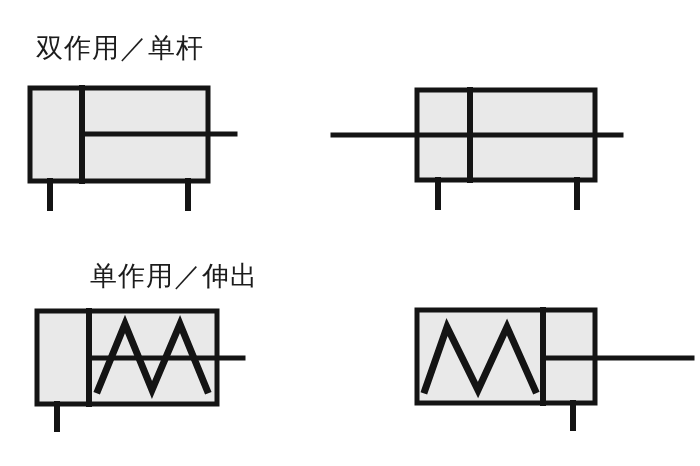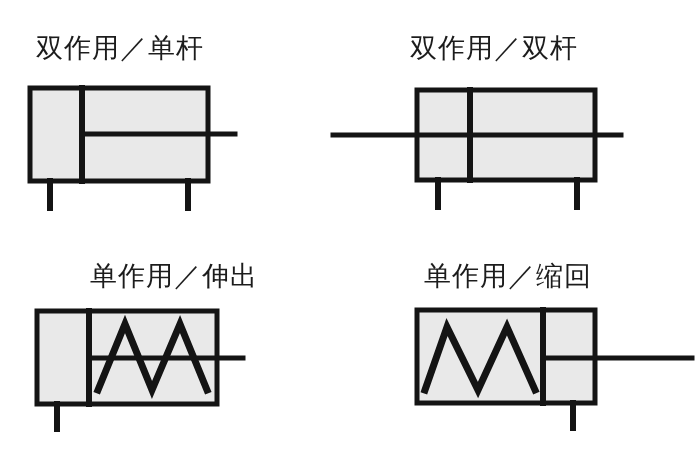--- a/index.html
+++ b/index.html
@@ -44,39 +44,37 @@
 
   <div id="lbl-1" class="diagram-label">双作用／单杆</div>
   <svg id="sym-1" class="sym" width="260" height="140" viewBox="0 0 260 140">
     <rect x="30" y="13" width="178" height="93" fill="#e9e9e9" stroke="#141414"></rect>
     <line class="piston" x1="82" y1="13" x2="82" y2="106" stroke="#141414"></line>
     <line class="rod" x1="82" y1="59" x2="235" y2="59" stroke="#141414"></line>
     <line class="leg" x1="50" y1="106" x2="50" y2="133" stroke="#141414"></line>
     <line class="leg" x1="188" y1="106" x2="188" y2="133" stroke="#141414"></line>
   </svg>
 
-  <div id="lbl-2" class="diagram-label">双作用／双杆</div>
   <svg id="sym-2" class="sym" width="375" height="140" viewBox="0 0 375 140">
     <rect x="92" y="15" width="178" height="90" fill="#e9e9e9" stroke="#141414"></rect>
     <line class="rod" x1="8" y1="60" x2="296" y2="60" stroke="#141414"></line>
     <line class="piston" x1="145" y1="15" x2="145" y2="105" stroke="#141414"></line>
     <line class="leg" x1="113" y1="105" x2="113" y2="132" stroke="#141414"></line>
     <line class="leg" x1="252" y1="105" x2="252" y2="132" stroke="#141414"></line>
   </svg>
 
   <div id="lbl-3" class="diagram-label">单作用／伸出</div>
   <svg id="sym-3" class="sym" width="250" height="140" viewBox="0 0 250 140">
     <rect x="12" y="11" width="180" height="93" fill="#e9e9e9" stroke="#141414"></rect>
     <line class="piston" x1="64" y1="11" x2="64" y2="104" stroke="#141414"></line>
     <polyline class="spring" points="73,90 100,24 127,90 155,24 182,90" stroke="#141414"></polyline>
     <line class="rod" x1="64" y1="58" x2="218" y2="58" stroke="#141414"></line>
     <line class="leg" x1="32" y1="104" x2="32" y2="129" stroke="#141414"></line>
   </svg>
 
-  <div id="lbl-4" class="diagram-label">单作用／缩回</div>
   <svg id="sym-4" class="sym" width="295" height="140" viewBox="0 0 295 140">
     <rect x="12" y="10" width="178" height="93" fill="#e9e9e9" stroke="#141414"></rect>
     <polyline class="spring" points="20,90 42,27 73,90 102,27 130,90" stroke="#141414"></polyline>
     <line class="piston" x1="138" y1="10" x2="138" y2="103" stroke="#141414"></line>
     <line class="rod" x1="138" y1="58" x2="287" y2="58" stroke="#141414"></line>
     <line class="leg" x1="168" y1="103" x2="168" y2="128" stroke="#141414"></line>
   </svg>
 
 </div>
 

